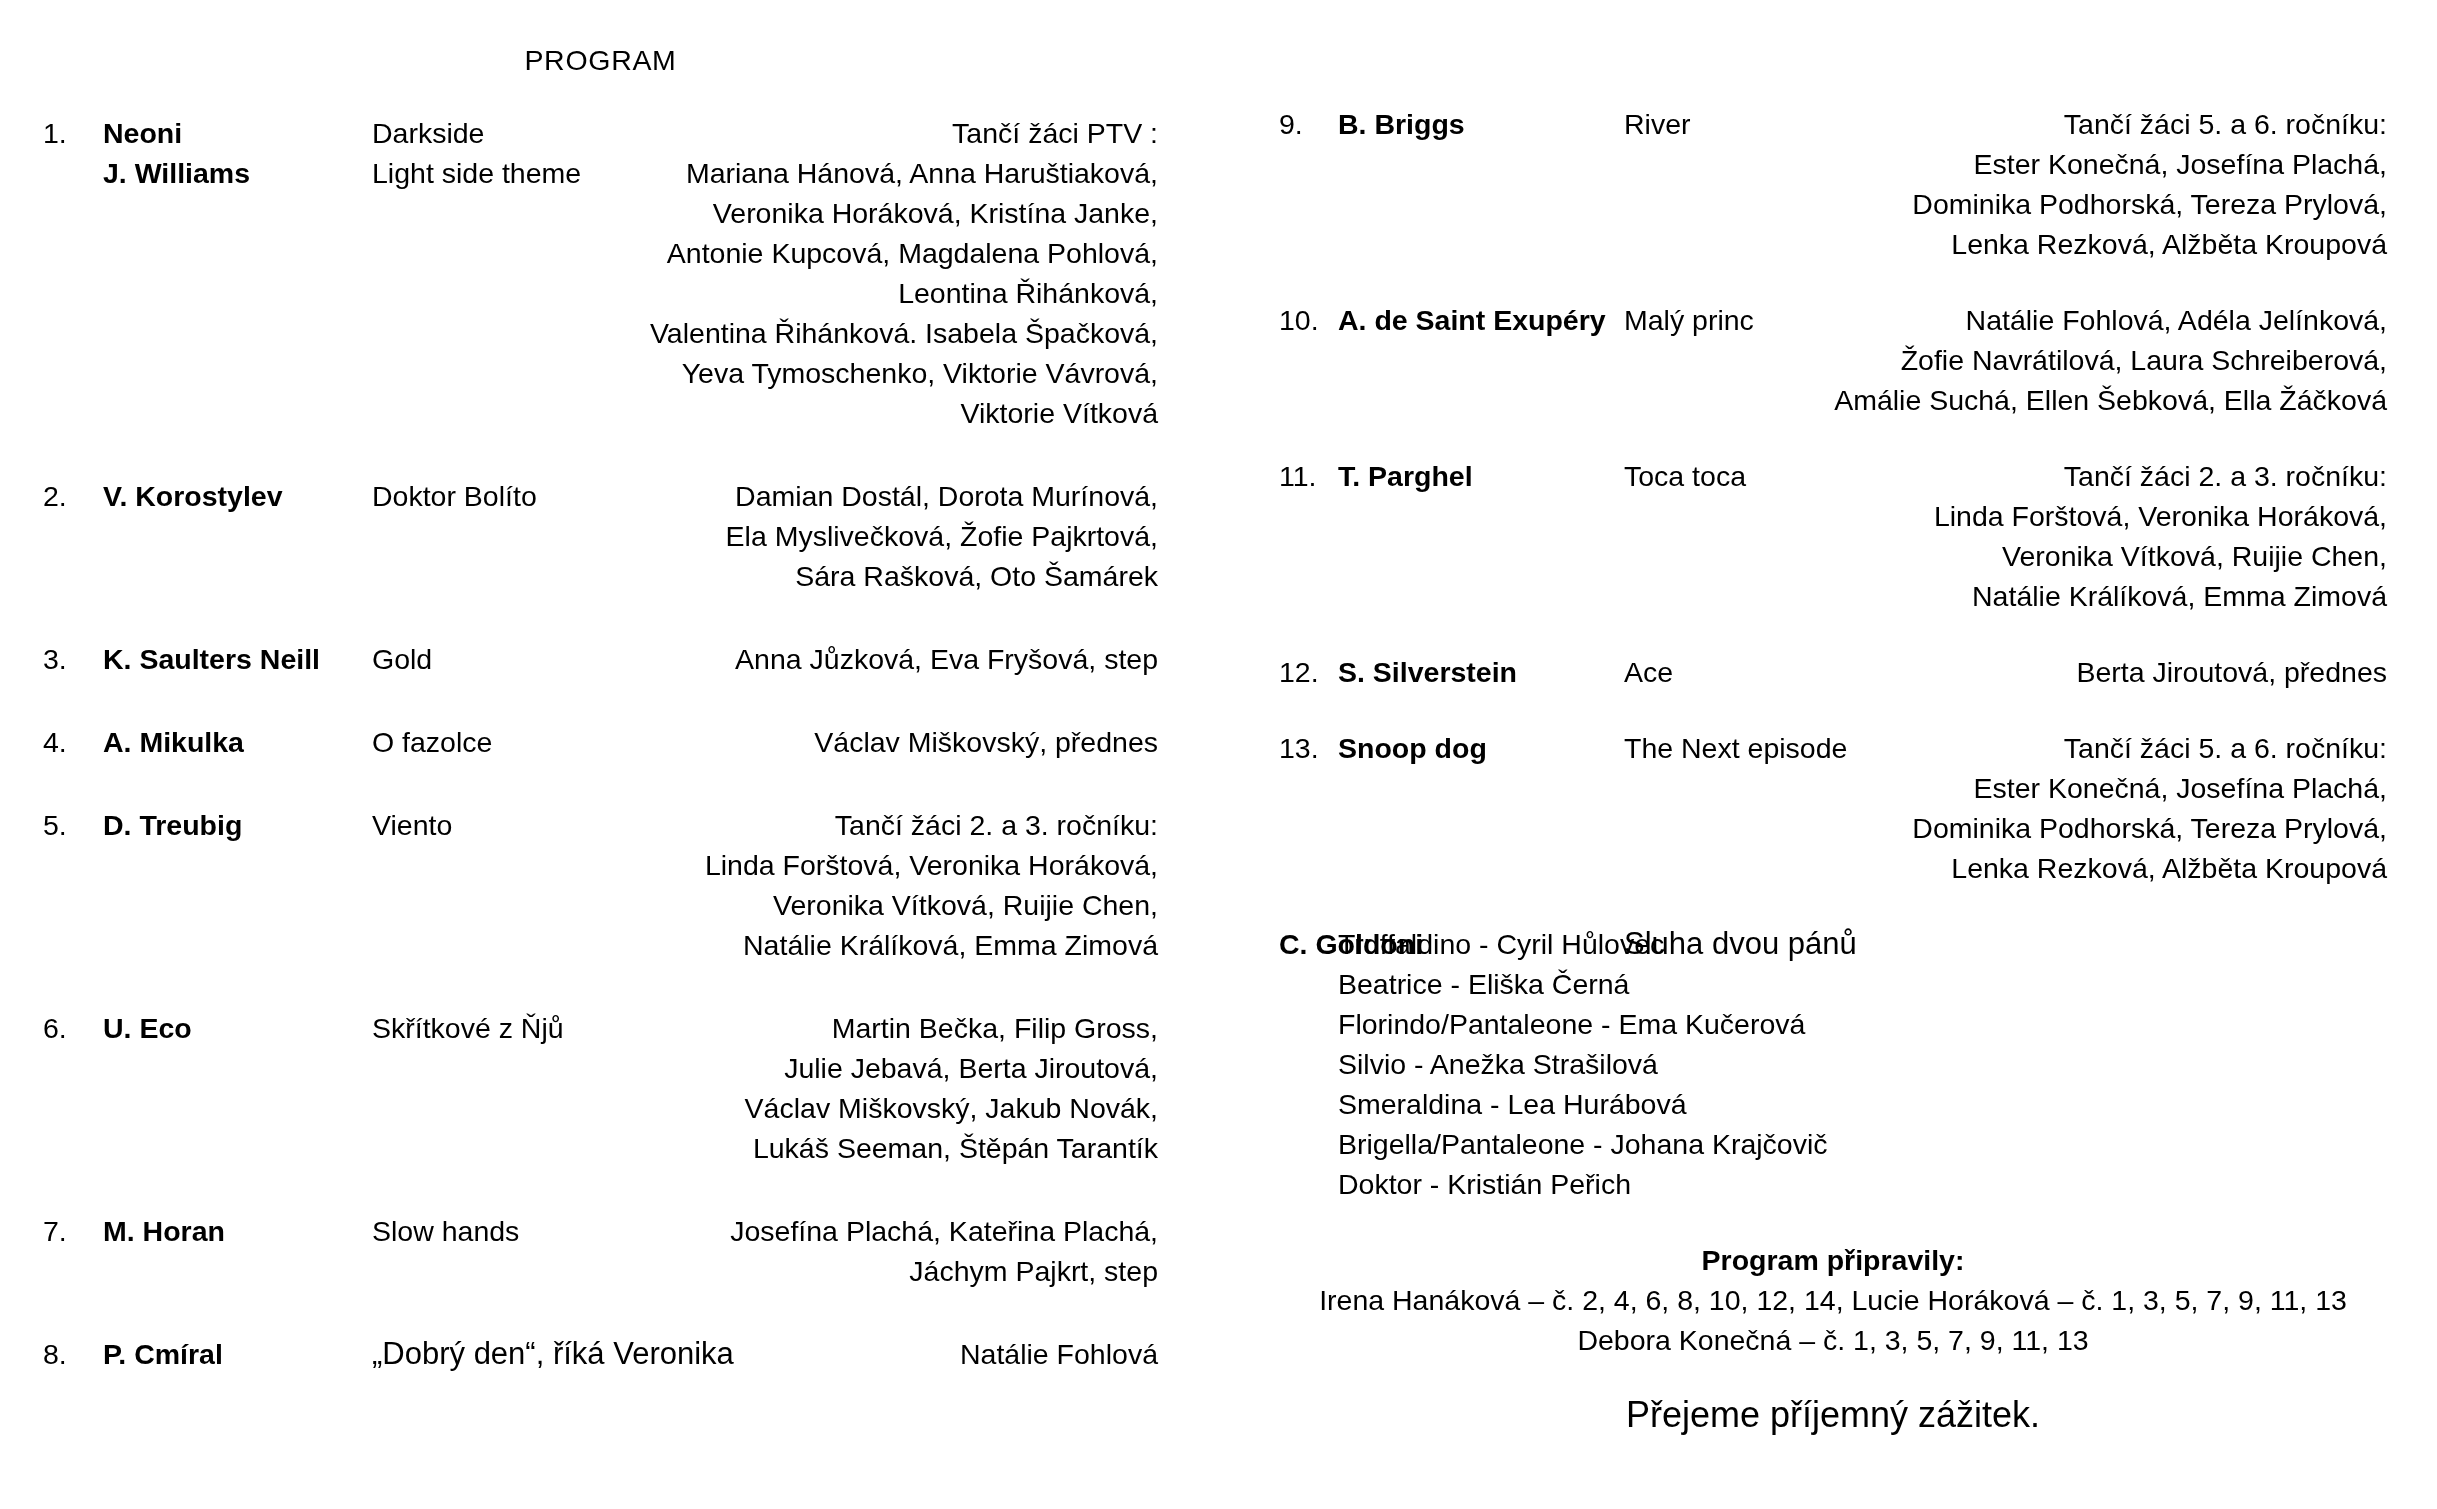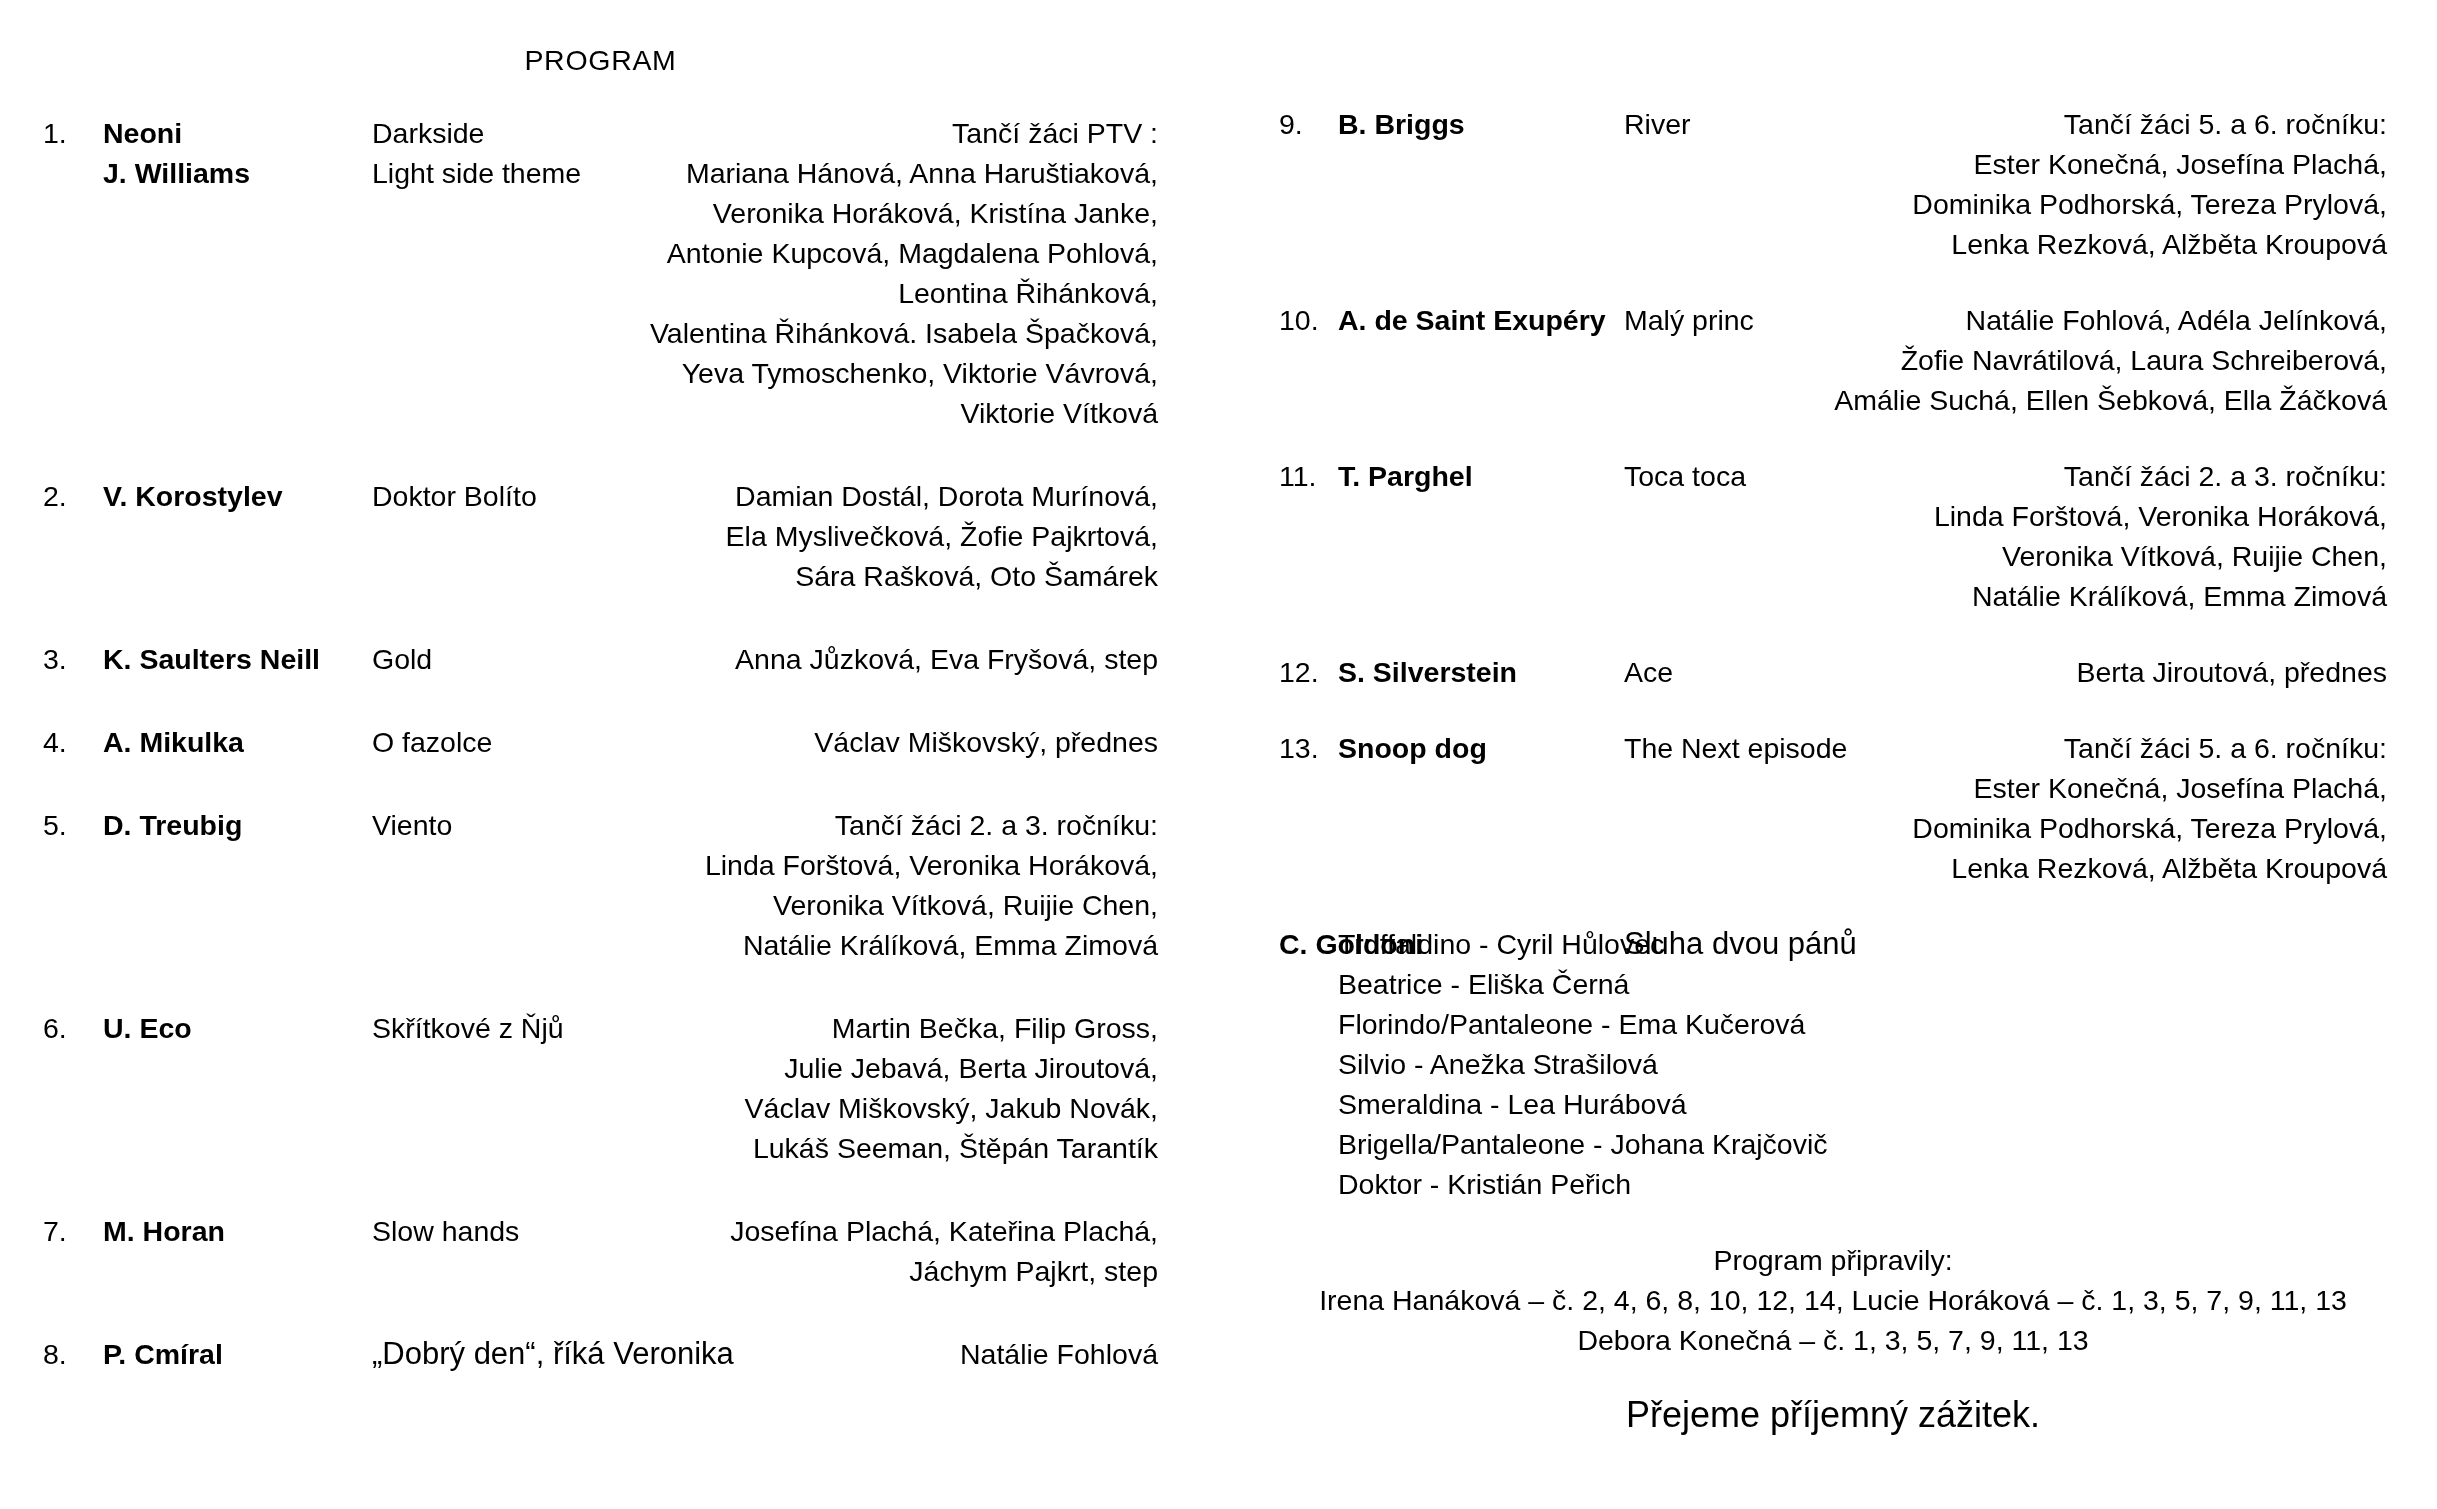--- a/index.html
+++ b/index.html
@@ -70,21 +70,21 @@
   }
   .performers {
     text-align: right;
     font-weight: normal;
   }
   .footer {
     margin-top: 29px;
     text-align: center;
   }
   .footer-heading {
-    font-weight: normal;
+    font-weight: bold;
   }
   .footer-credit {
     font-weight: normal;
   }
   .footer-closing {
     margin-top: 32px;
     font-size: 36px;
     line-height: 46px;
     font-weight: normal;
   }

